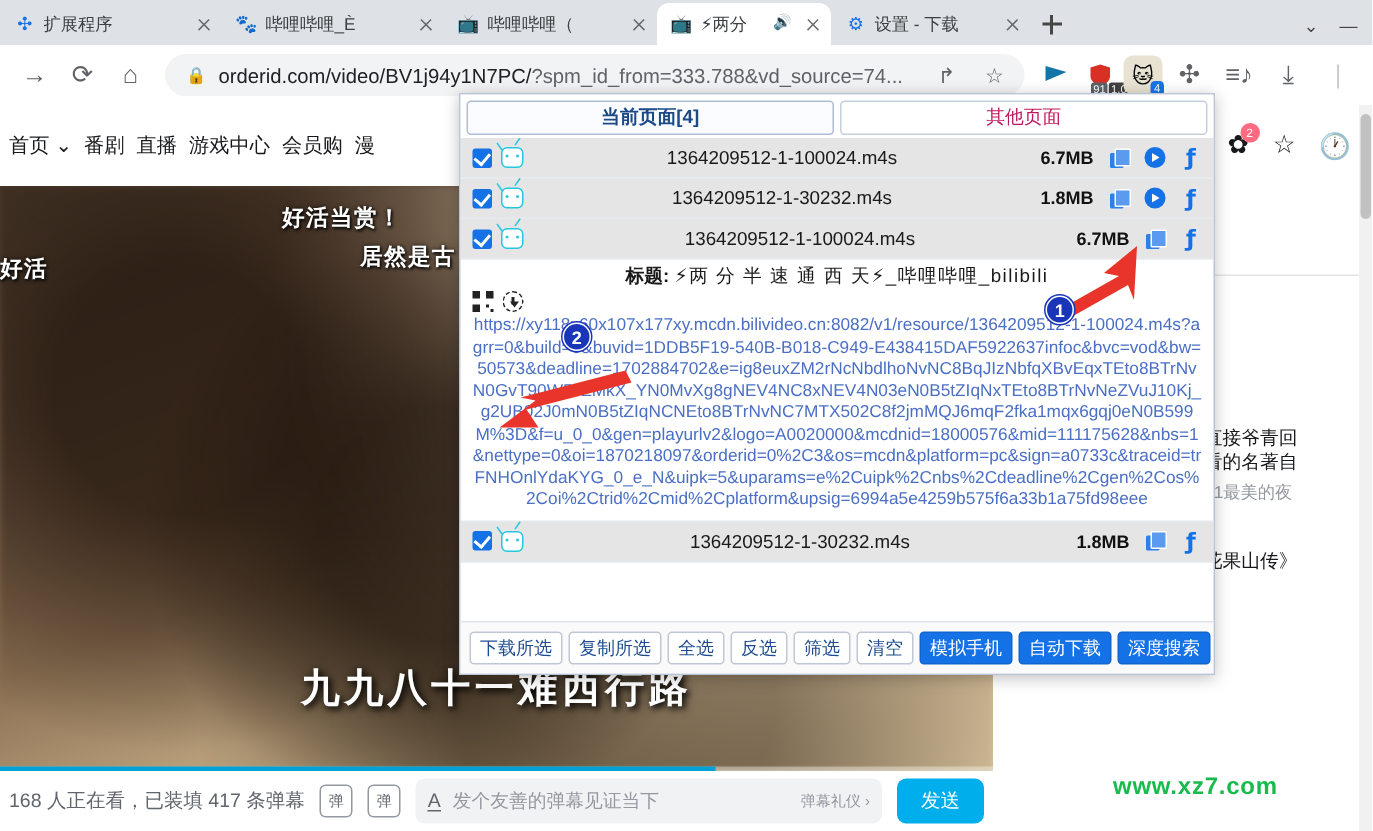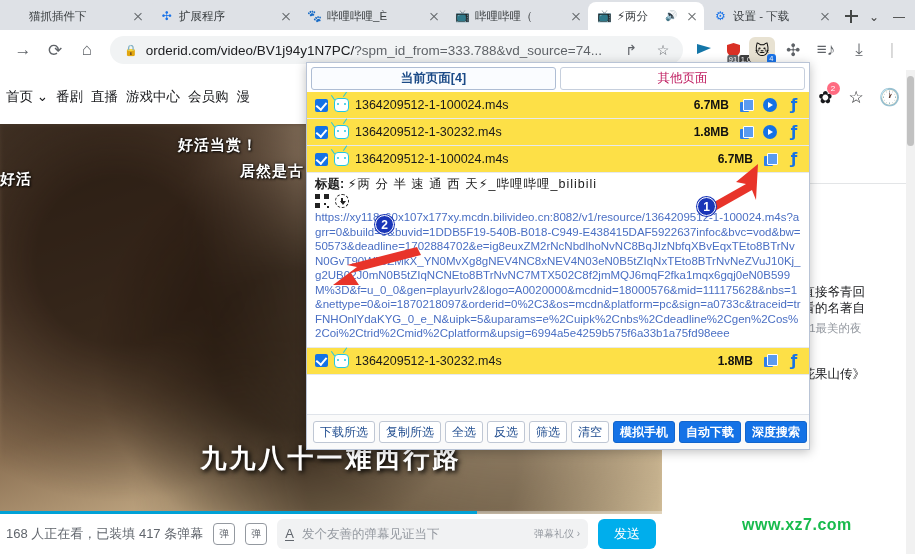--- a/index.html
+++ b/index.html
@@ -186,35 +186,35 @@
   .wm-url { font-size:16px; font-weight:bold; color:#18bb4d; letter-spacing:.5px; margin-left:26px;
             text-shadow:1px 1px 0 #fff, -1px -1px 0 #fff, 1px -1px 0 #fff, -1px 1px 0 #fff;}
 
   
   .popup {
     position:absolute; left:306px; top:62px; width:504px; height:388px;
     background:#fff; border:1px solid #b9c4d6;
     box-shadow:0 2px 10px rgba(0,0,0,.25);
     z-index:40; overflow:hidden;
     font-size:12.5px; color:#222;
-    display:flex; flex-direction:column;
+    display:flex; flex-direction:column;text-align:center;
   }
   .pop-tabs { display:flex; gap:4px; padding:4px 4px 2px; background:#fff; flex:0 0 auto; }
   .pop-tab {
     flex:1 1 0; height:23px; border:1px solid #c6cfdd; border-radius:3px;
     display:flex; align-items:center; justify-content:center;
     font-size:12.5px; color:#be185d; background:#fff;
   }
   .pop-tab.active { color:#1b4a87; font-weight:bold; background:#fafcff; border-color:#aebdd4; }
   .pop-tab.muted { color:#8c9bb0; }
 
   .pop-body { flex:1 1 auto; overflow:hidden; }
   .row {
     display:flex; align-items:center; height:27px; gap:6px;
-    border-bottom:1px solid #e6e9ee; padding:0 6px 0 8px; background:#fde047;
+    border-bottom:1px solid #e6e9ee; padding:0 6px 0 8px; background:#e5e5e5;
   }
   .cb {
     width:13px; height:13px; flex:0 0 13px; background:#1472e6; border-radius:2px;
     position:relative;
   }
   .cb::after{
     content:""; position:absolute; left:3.2px; top:1.2px; width:5px; height:8px;
     border-right:2px solid #fff; border-bottom:2px solid #fff; transform:rotate(40deg);
   }
   .bili-ico {
@@ -272,46 +272,41 @@
 
   .pop-footer {
     flex:0 0 auto; display:flex; align-items:center; gap:4px;
     padding:6px 6px; background:#fafafa; border-top:1px solid #e0e4ea;
   }
   .fbtn {
     height:22px; padding:0 6px; border:1px solid #bfc7d4; border-radius:3px;
     background:#fff; color:#1f4c8f; font-size:12px;
     display:flex; align-items:center; justify-content:center; white-space:nowrap;
   }
-  .fbtn.primary { background:#1472e6; border-color:#1265cc; color:#fff; font-weight:bold; }
+  .fbtn.primary { background:#1472e6; border-color:#1265cc; color:#fff; font-weight:normal; }
 
   
   .anno { position:absolute; z-index:60; pointer-events:none; }
   .marker {
     width:19px; height:19px; border-radius:50%; background:#1a36b8;
     color:#fff; font-size:12px; font-weight:bold;
     display:flex; align-items:center; justify-content:center;
     border:1.5px solid #fff; box-shadow:0 0 0 1px #1a36b8;
   }
   .scrollbar-v {
     position:absolute; right:0; top:0; width:9px; bottom:0; background:#f1f1f1; z-index:30;
   }
   .scrollbar-v i { position:absolute; left:1px; right:1px; top:6px; height:70px; background:#c1c1c1; border-radius:5px; display:block; }
 </style>
 </head>
 <body>
 
 <div id="root">
 
   <div class="chrome-tabbar">
-    <div class="tab inactive" style="width:150px;">
-      <span class="tab-favicon"></span>
-      <span class="tab-title">猫抓插件下</span>
-      <span class="tab-close"></span>
-    </div>
     <div class="tab inactive" style="width:148px;">
       <span class="tab-favicon" style="color:#1a73e8;">✣</span>
       <span class="tab-title">扩展程序</span>
       <span class="tab-close"></span>
     </div>
     <div class="tab inactive" style="width:148px;">
       <span class="tab-favicon" style="color:#2932e1;">🐾</span>
       <span class="tab-title">哔哩哔哩_È</span>
       <span class="tab-close"></span>
     </div>
@@ -385,21 +380,21 @@
       </span>
       <span class="bili-nav-right">
         <span class="nav-ico"><span>✿</span><span class="dot">2</span></span>
         <span class="nav-ico">☆</span>
         <span class="nav-ico">🕐</span>
       </span>
     </div>
 
     <div class="player">
       <span class="danmu" style="left:0px; top:46px;">好活</span>
-      <span class="danmu" style="left:178px; top:12px;">好活当赏！</span>
+      <span class="danmu" style="left:188px; top:12px;">好活当赏！</span>
       <span class="danmu" style="left:240px; top:38px;">居然是古</span>
       <div class="subtitle">九九八十一难西行路</div>
       <div class="progress-line">
           <i></i>
         </div>
     </div>
 
     <div class="danmu-bar">
       <span class="danmu-stat">168 人正在看，已装填 417 条弹幕</span>
       <span class="dm-ico">弹</span>

